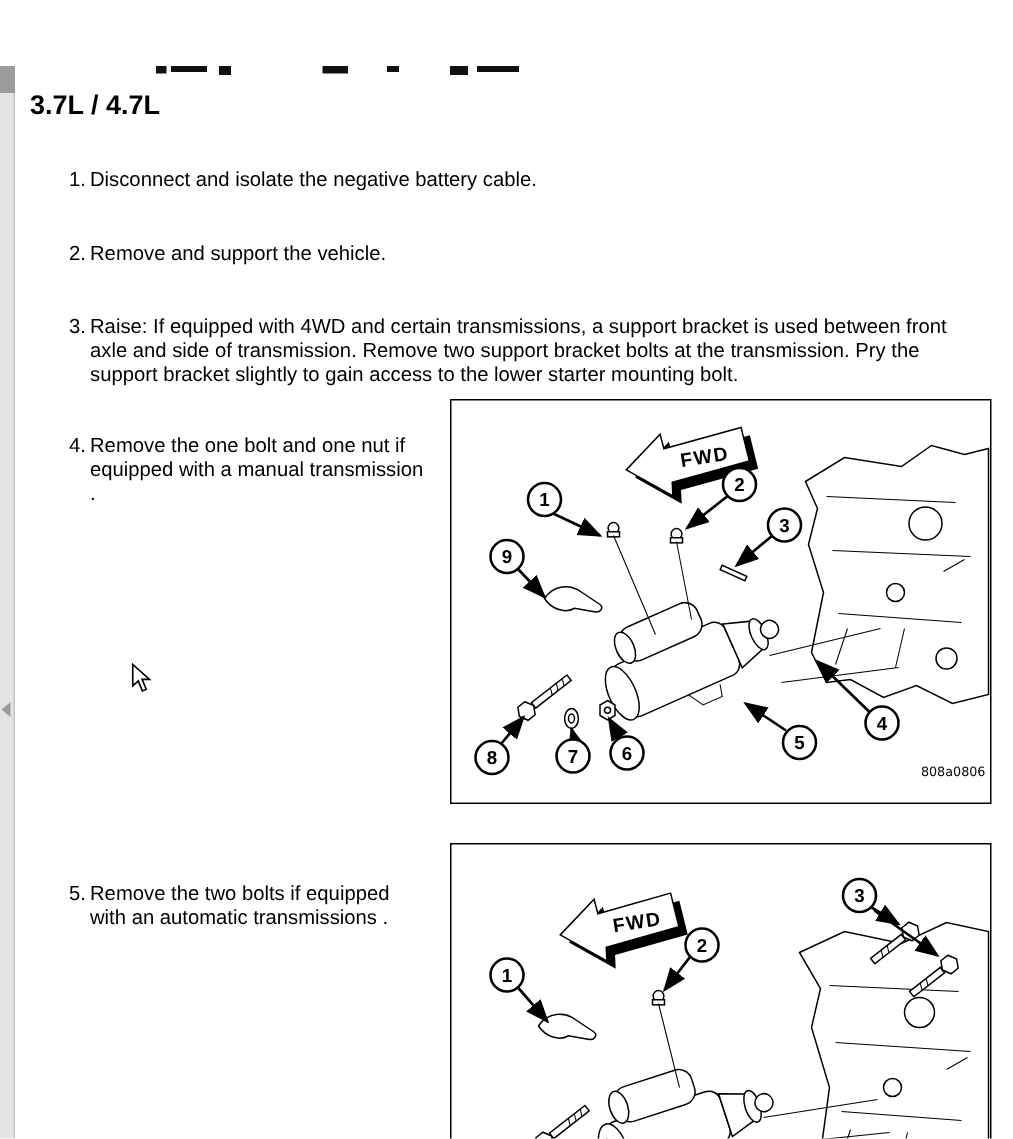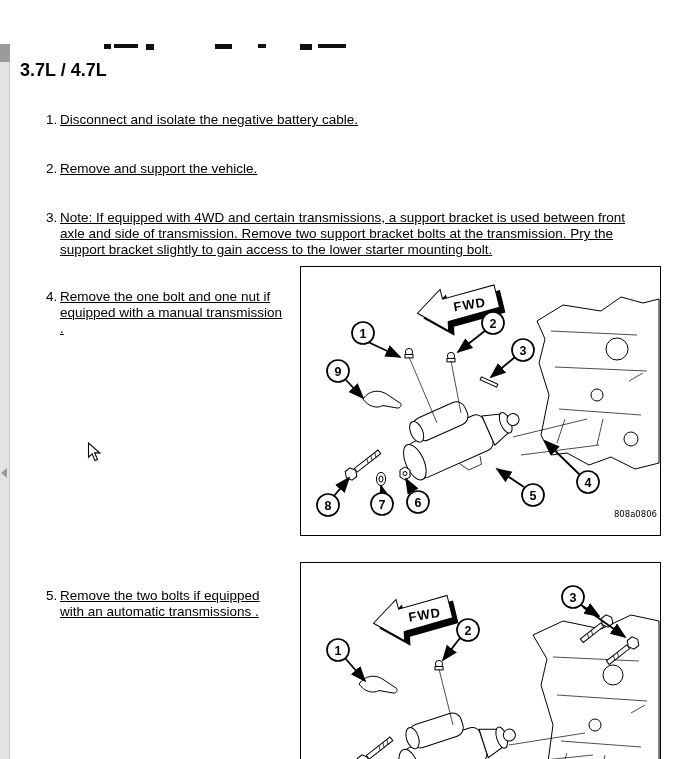--- a/index.html
+++ b/index.html
@@ -16,21 +16,21 @@
                 border-right:6px solid #9a9a98; }
 
   
   .top-clip { position:absolute; left:0; top:0; width:675px; height:8px; overflow:hidden; }
   .frag { position:absolute; top:0; background:#111; }
 
   .page-heading { position:absolute; left:20px; top:16px; font-size:18px; font-weight:bold; }
 
   .step { position:absolute; left:46px; display:flex; width:604px; font-size:13.5px; line-height:16px; }
   .step .step-num { flex:0 0 14px; }
-  .step .step-text { flex:1 1 auto;text-decoration:underline; }
+  .step .step-text { flex:1 1 auto; }
   .step.narrow { width:240px; }
 
   .figure { position:absolute; left:300px; width:361px; height:270px;
             border:1px solid #000; background:#fff; }
   .figure svg { display:block; width:100%; height:100%; }
 
   .figure svg .part { fill:#fff; stroke:#000; stroke-width:1; }
   .figure svg .thin { fill:none; stroke:#000; stroke-width:0.7; }
   .figure svg .arrowline { stroke:#000; stroke-width:1.8; }
   .figure svg .co-circle { fill:#fff; stroke:#000; stroke-width:1.7; }
@@ -68,21 +68,21 @@
     <span class="step-text">Disconnect and isolate the negative battery cable.</span>
   </div>
 
   <div class="step" style="top:117px">
     <span class="step-num">2.</span>
     <span class="step-text">Remove and support the vehicle.</span>
   </div>
 
   <div class="step" style="top:166px">
     <span class="step-num">3.</span>
-    <span class="step-text">Note: If equipped with 4WD and certain transmissions, a support bracket is used between front axle and side of transmission. Remove two support bracket bolts at the transmission. Pry the support bracket slightly to gain access to the lower starter mounting bolt.</span>
+    <span class="step-text">Raise: If equipped with 4WD and certain transmissions, a support bracket is used between front axle and side of transmission. Remove two support bracket bolts at the transmission. Pry the support bracket slightly to gain access to the lower starter mounting bolt.</span>
   </div>
 
   <div class="step narrow" style="top:245px">
     <span class="step-num">4.</span>
     <span class="step-text">Remove the one bolt and one nut if equipped with a manual transmission .</span>
   </div>
 
   <div class="step narrow" style="top:544px">
     <span class="step-num">5.</span>
     <span class="step-text">Remove the two bolts if equipped with an automatic transmissions .</span>

